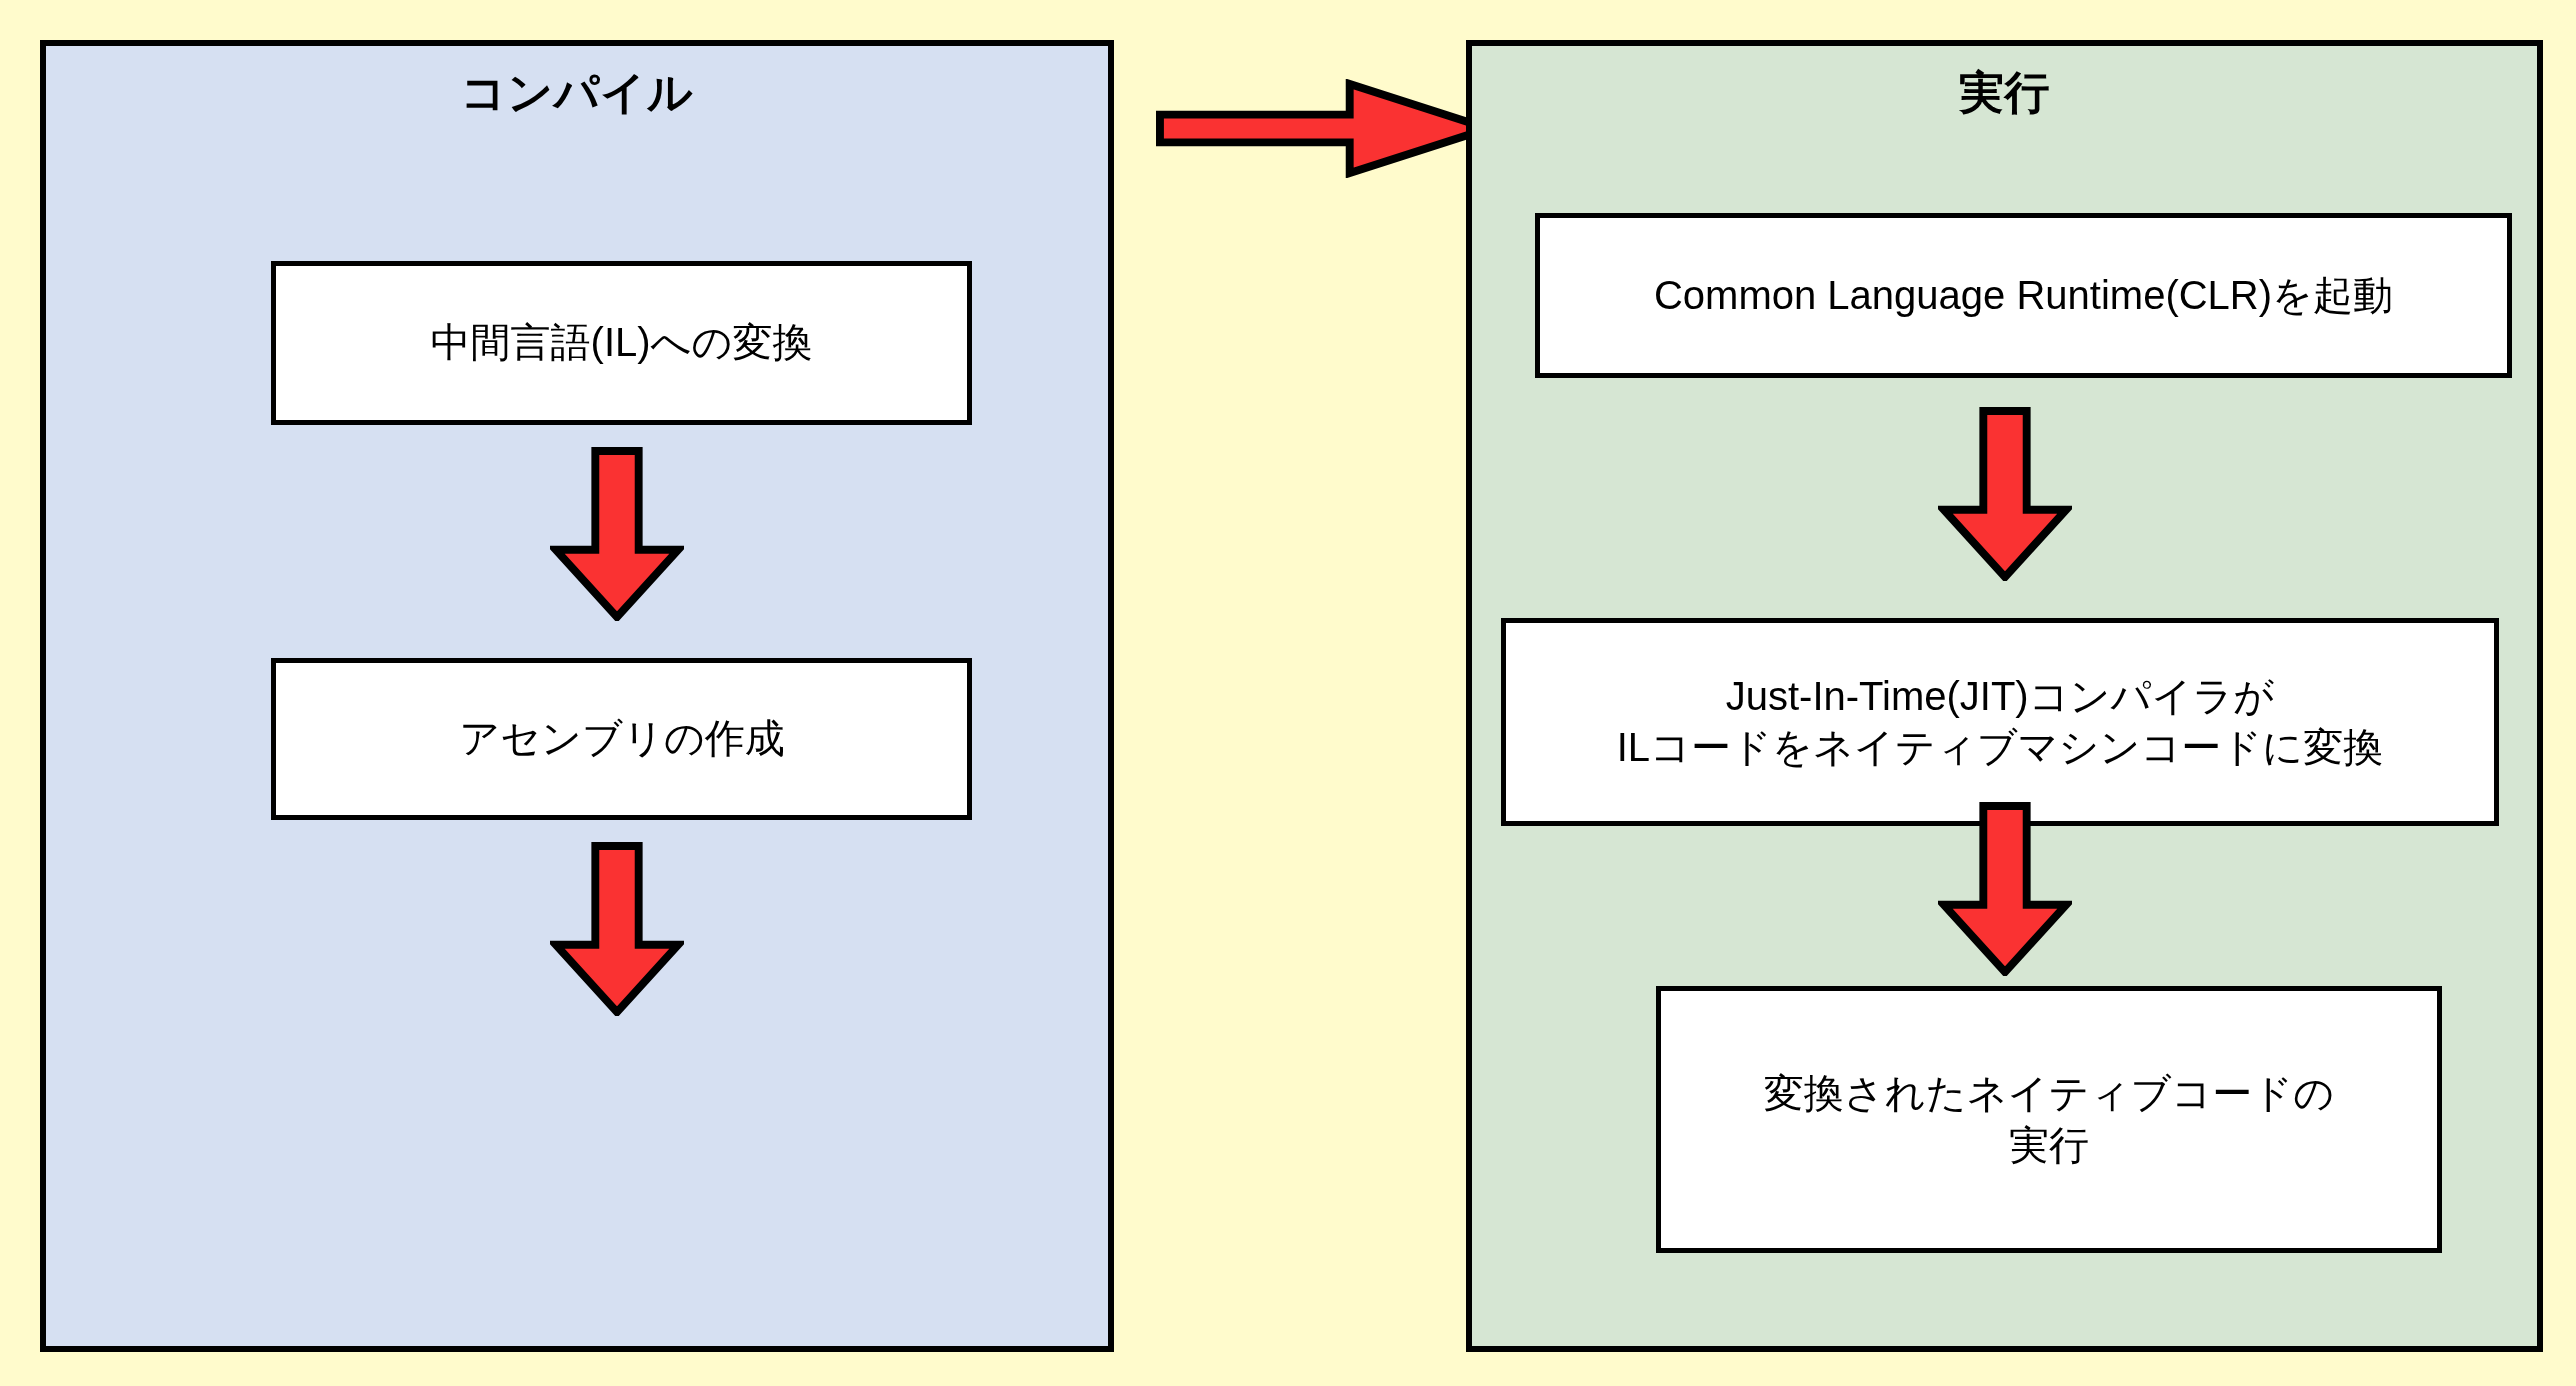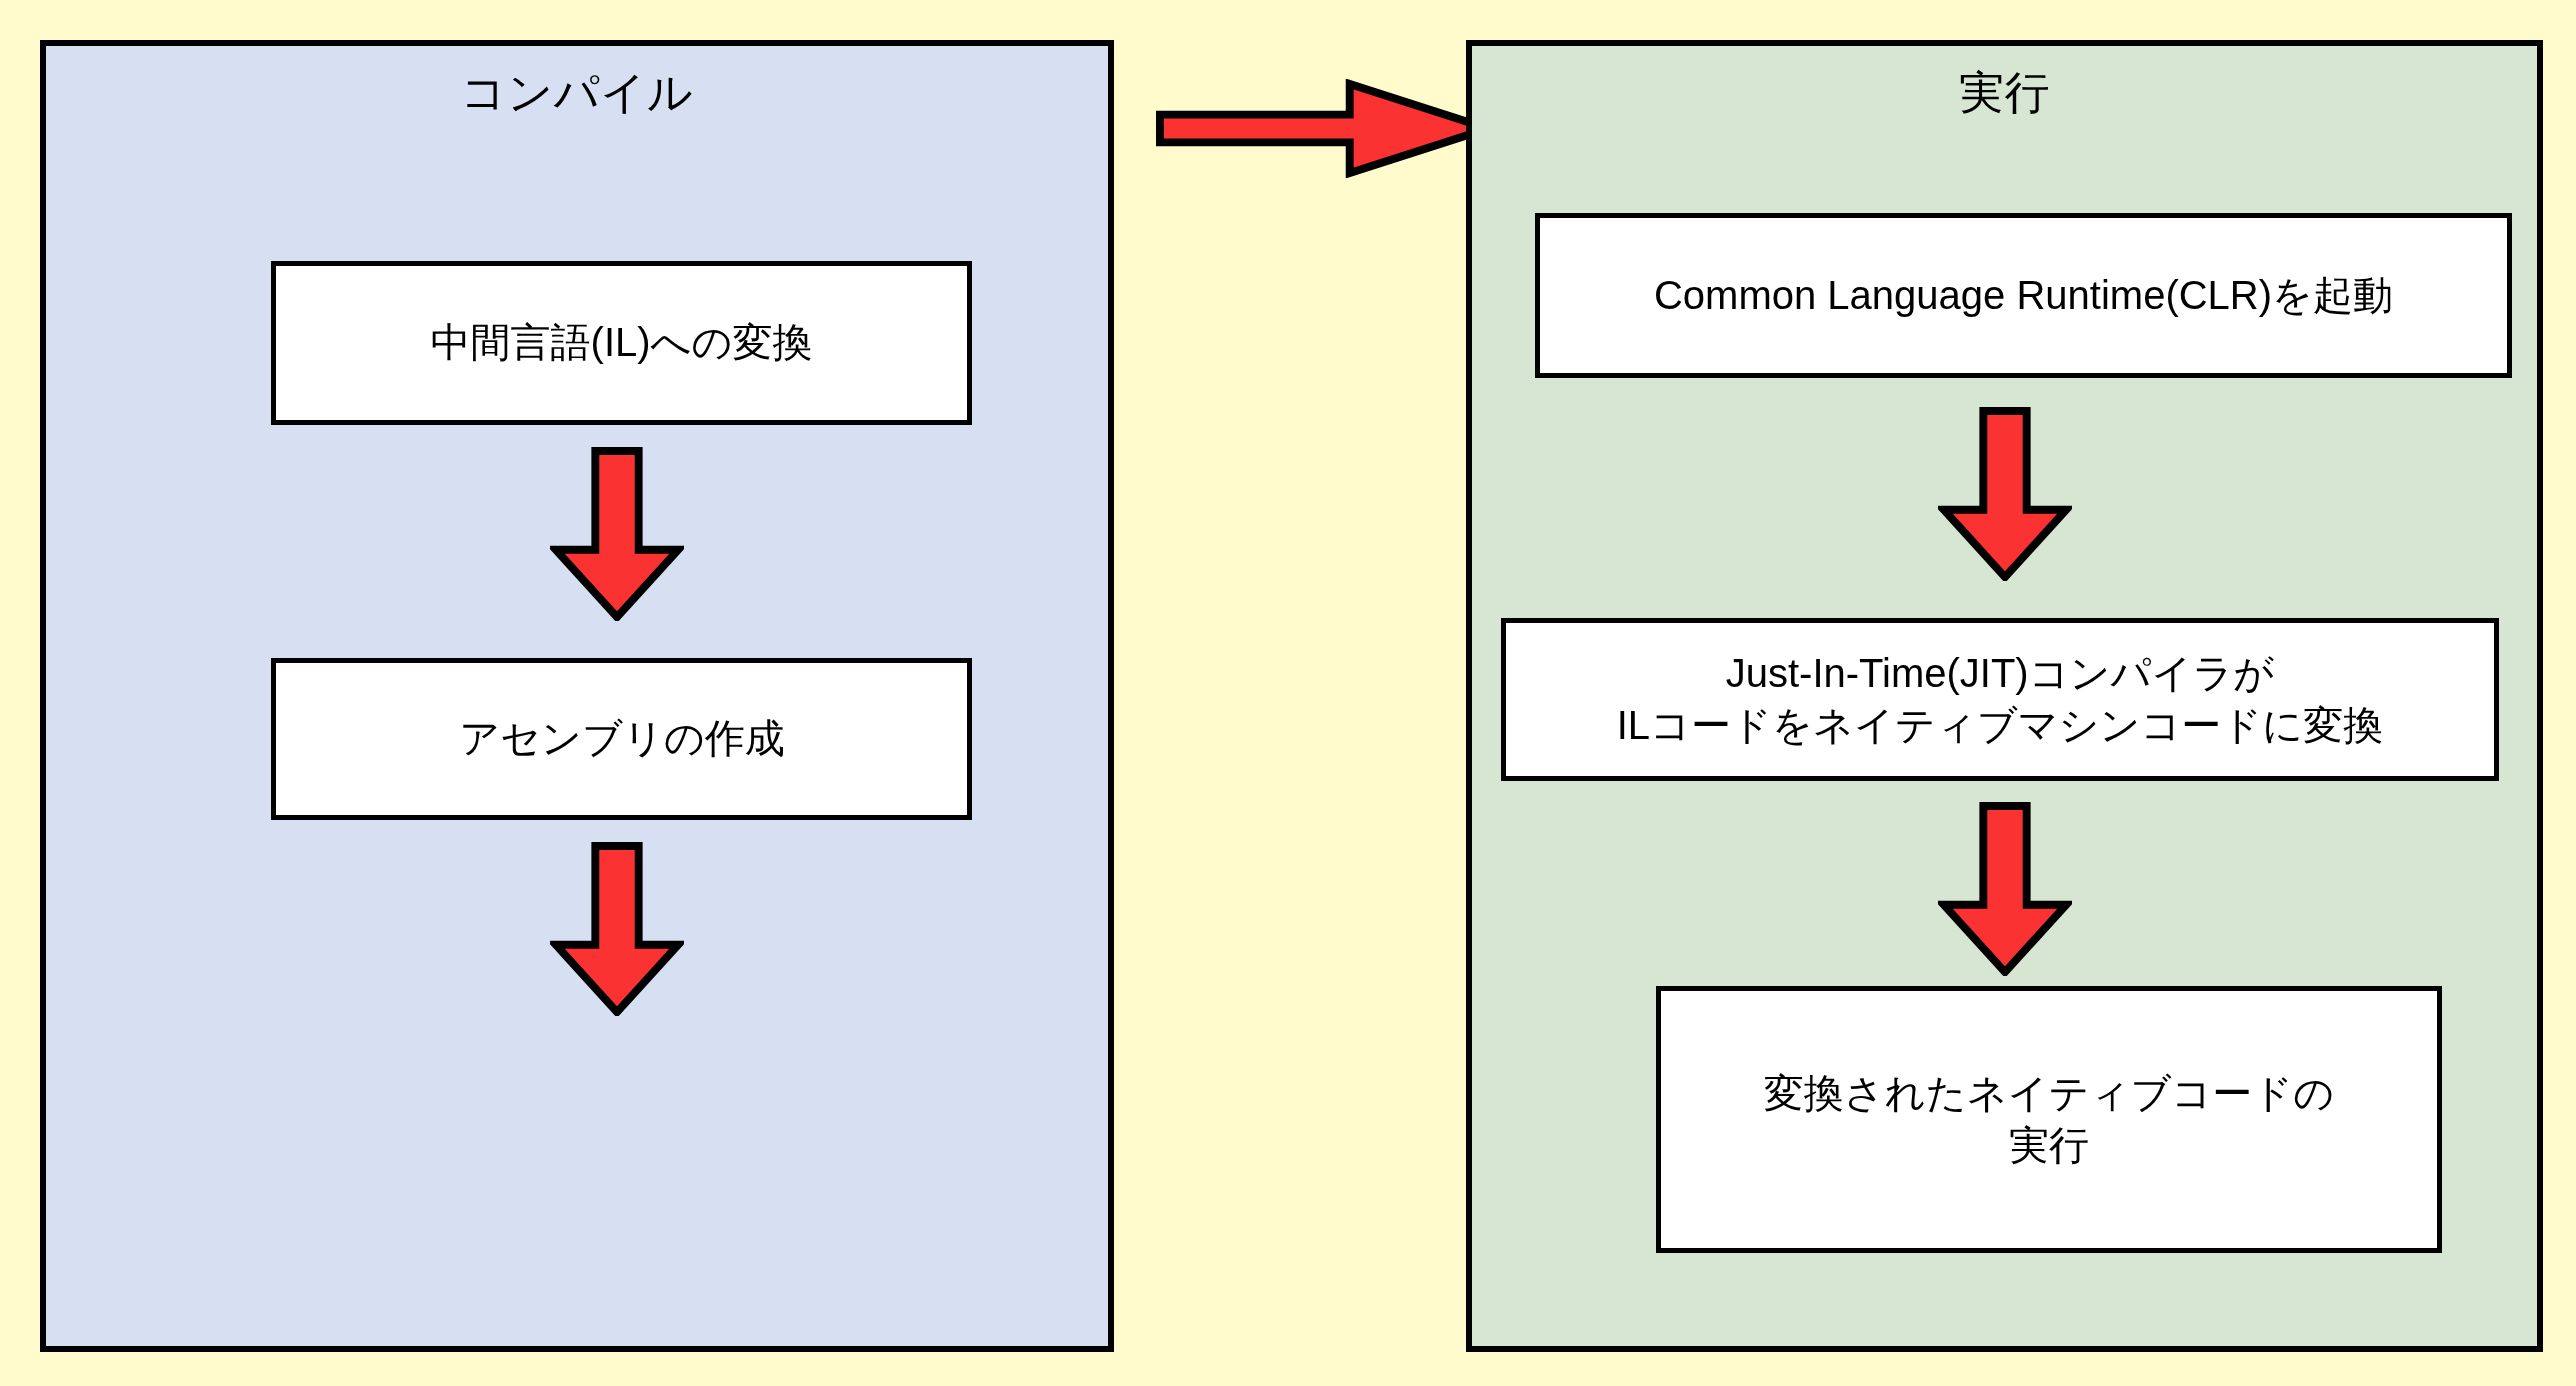--- a/index.html
+++ b/index.html
@@ -46,21 +46,21 @@
     background: #D6E6D3;
   }
 
   .panel-title {
     position: absolute;
     left: 0;
     width: 100%;
     top: 20px;
     text-align: center;
     font-size: 45px;
-    font-weight: normal;
+    font-weight: bold;
     color: #000000;
     letter-spacing: 0.5px;
     line-height: 1.2;
   }
 
   
   .node {
     position: absolute;
     box-sizing: border-box;
     background: #FFFFFF;
@@ -152,21 +152,21 @@
     <div class="node n-clr" style="left:63px; top:167px; width:977px; height:165px;">
       <span class="node-text">Common Language Runtime(CLR)を起動</span>
     </div>
 
     <div class="arrow-down" style="left:466px; top:361px; width:134px; height:174px;">
       <svg viewBox="0 0 136 176" preserveAspectRatio="none" aria-hidden="true">
         <polygon points="46,4 90,4 90,104 130,104 68,172 6,104 46,104" fill="#FA3232" stroke="#000000" stroke-width="8" stroke-linejoin="miter"></polygon>
       </svg>
     </div>
 
-    <div class="node" style="left:29px; top:572px; width:998px; height:163px;">
+    <div class="node" style="left:29px; top:572px; width:998px; height:208px;">
       <span class="node-text">Just-In-Time(JIT)コンパイラが
 ILコードをネイティブマシンコードに変換</span>
     </div>
 
     <div class="arrow-down" style="left:466px; top:756px; width:134px; height:174px;">
       <svg viewBox="0 0 136 176" preserveAspectRatio="none" aria-hidden="true">
         <polygon points="46,4 90,4 90,104 130,104 68,172 6,104 46,104" fill="#FA3232" stroke="#000000" stroke-width="8" stroke-linejoin="miter"></polygon>
       </svg>
     </div>
 

